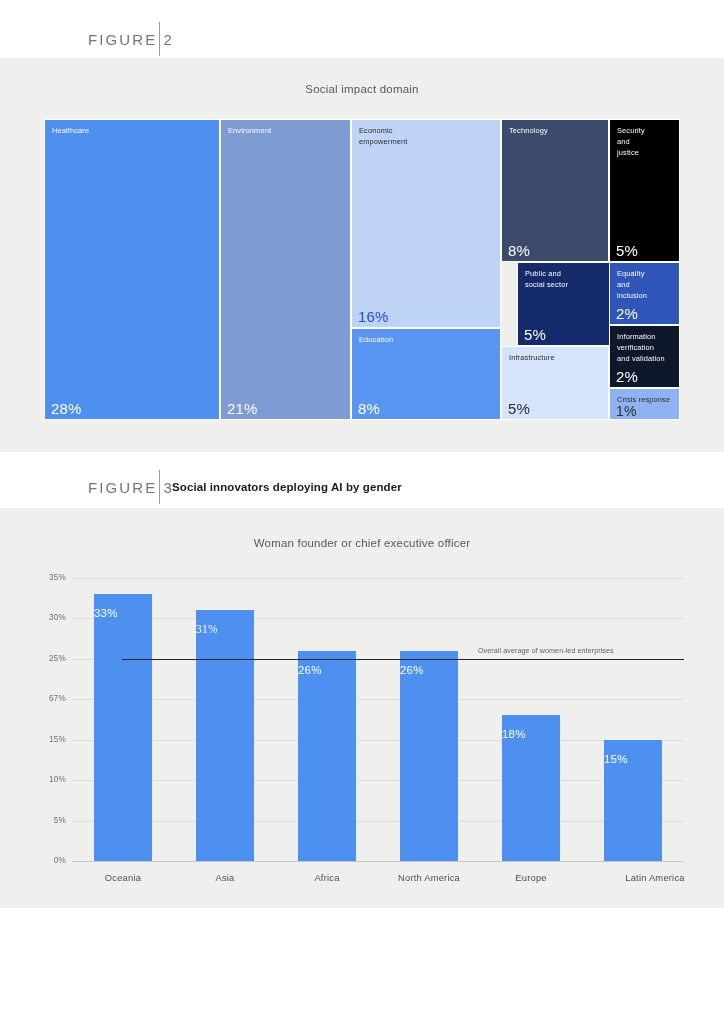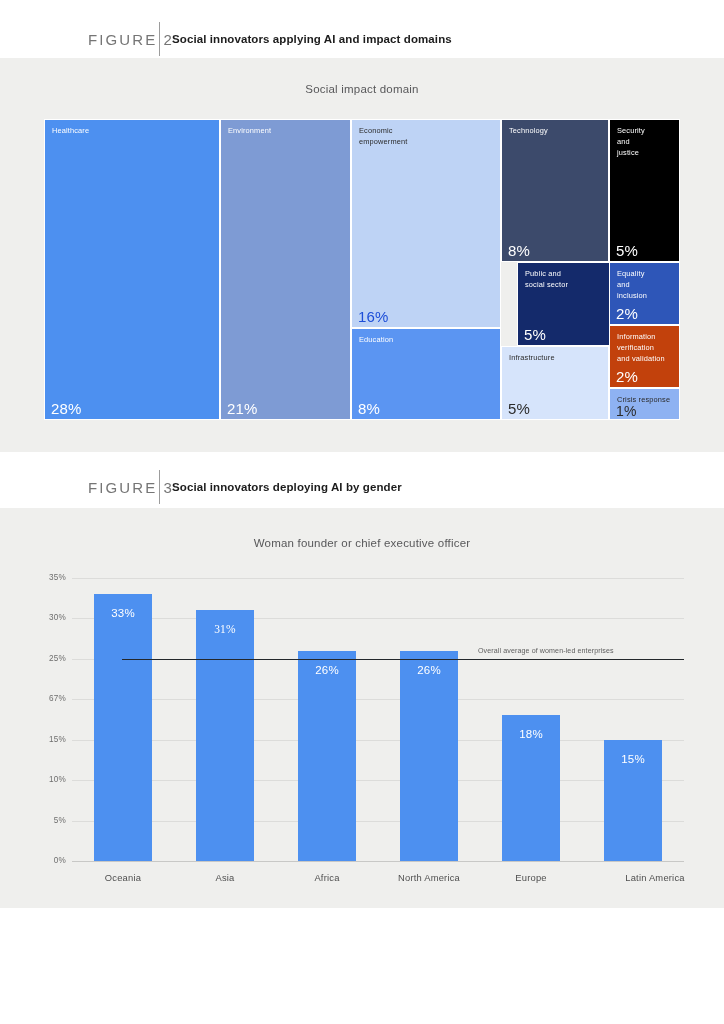--- a/index.html
+++ b/index.html
@@ -48,21 +48,21 @@
   #barchart { position: absolute; left: 0; top: 508px; width: 724px; height: 400px; }
   .plot { position: absolute; left: 72px; top: 70px; width: 612px; height: 283px; }
   .gridline { position: absolute; left: 0; width: 100%; height: 1px; background: #dcdcda; }
   .gridline.axis { background: #c8c8c6; }
   .ytick {
     position: absolute; width: 46px; text-align: right;
     font-size: 8.2px; color: #6e6e6e; letter-spacing: 0.2px;
   }
   .bar { position: absolute; background: #4d90f0; }
   .bar-value {
-    position: absolute; width: 100%; text-align: center;
+    position: absolute; width: 100%; 
     font-size: 11.5px; color: #ffffff; letter-spacing: 0.2px;
   }
   .xtick {
     position: absolute; text-align: center;
     font-size: 9.4px; color: #4f4f4f; letter-spacing: 0.2px;
   }
   .avg-line { position: absolute; height: 1.4px; background: #23272b; }
   .avg-note {
     position: absolute; font-size: 7.1px; color: #5e5e5e; letter-spacing: 0.1px; white-space: nowrap;
   }
@@ -76,21 +76,20 @@
   #footer .pageno { color: #1c1c1c; font-weight: 700; margin-left: 16px; }
 </style>
 </head>
 <body>
 
 <div class="page">
 
   <div class="fig-header" style="top:22px;">
     <div class="fig-label">FIGURE 2</div>
     <div class="fig-rule"></div>
-    <div class="fig-title">Social innovators applying AI and impact domains</div>
   </div>
 
   <div class="panel" id="panel-fig2">
     <div class="panel-title" style="top:25px;">Social impact domain</div>
   </div>
   <div id="treemap">
       <div class="tile" style="left: 0px; top: 0px; width: 176px; height: 301px; background: rgb(77, 144, 240);">
         <div class="tile-label" style="color: rgb(255, 255, 255);">Healthcare</div>
         <div class="tile-value" style="color: rgb(255, 255, 255);">28%</div>
       </div>
@@ -119,21 +118,21 @@
         <div class="tile-value" style="color: rgb(43, 43, 43);">5%</div>
       </div>
       <div class="tile" style="left: 565px; top: 0px; width: 71px; height: 143px; background: #000000;">
         <div class="tile-label" style="color: rgb(255, 255, 255);">Security<br>and<br>justice</div>
         <div class="tile-value" style="color: rgb(255, 255, 255);">5%</div>
       </div>
       <div class="tile" style="left: 565px; top: 143px; width: 71px; height: 63px; background: rgb(46, 86, 184);">
         <div class="tile-label" style="color: rgb(255, 255, 255);">Equality<br>and<br>inclusion</div>
         <div class="tile-value" style="color: rgb(255, 255, 255);">2%</div>
       </div>
-      <div class="tile" style="left: 565px; top: 206px; width: 71px; height: 63px; background: #c2410c;">
+      <div class="tile" style="left: 565px; top: 206px; width: 71px; height: 63px; background: #0f172a;">
         <div class="tile-label" style="color: rgb(255, 255, 255);">Information<br>verification<br>and validation</div>
         <div class="tile-value" style="color: rgb(255, 255, 255);">2%</div>
       </div>
       <div class="tile tiny" style="left: 565px; top: 269px; width: 71px; height: 32px; background: rgb(142, 178, 242);">
         <div class="tile-label" style="color: rgb(43, 43, 43);">Crisis response</div>
         <div class="tile-value" style="color: rgb(43, 43, 43);">1%</div>
       </div>
     </div>
 
   <div class="fig-header" style="top:470px;">

